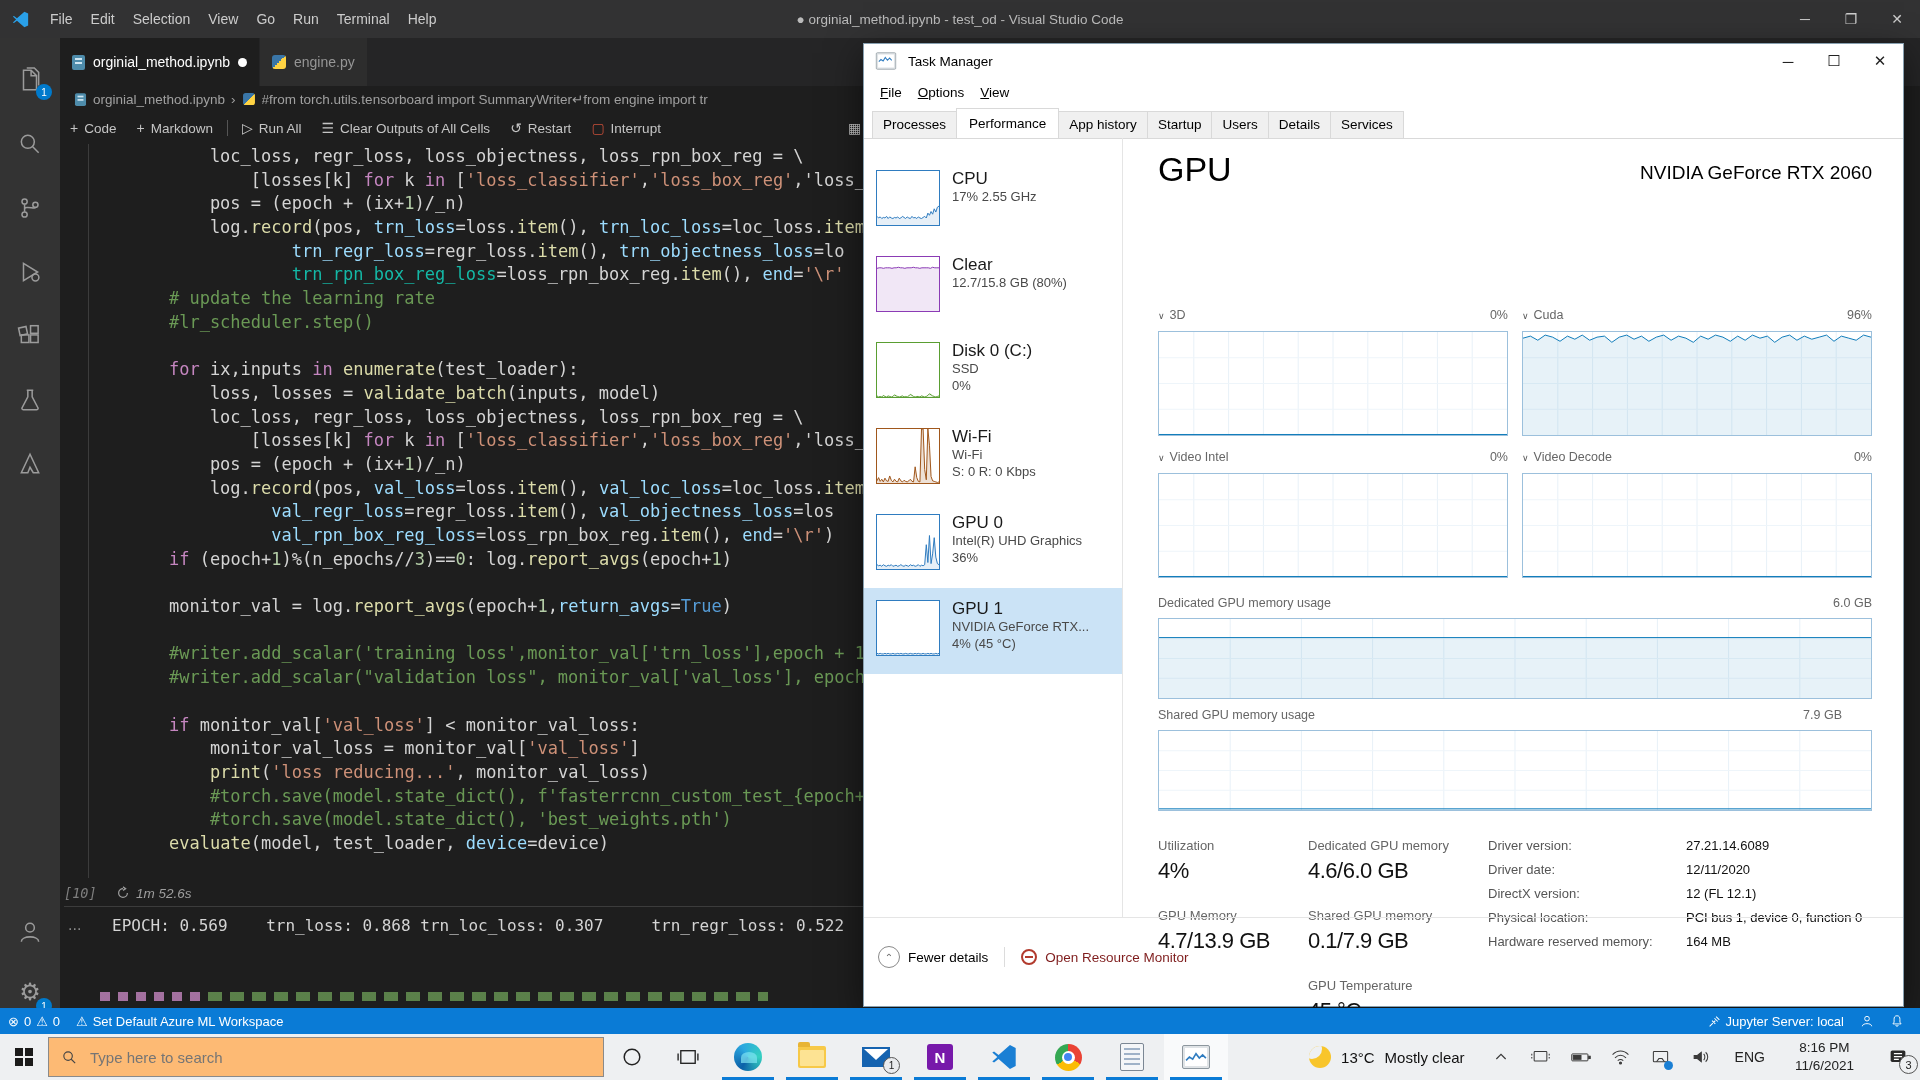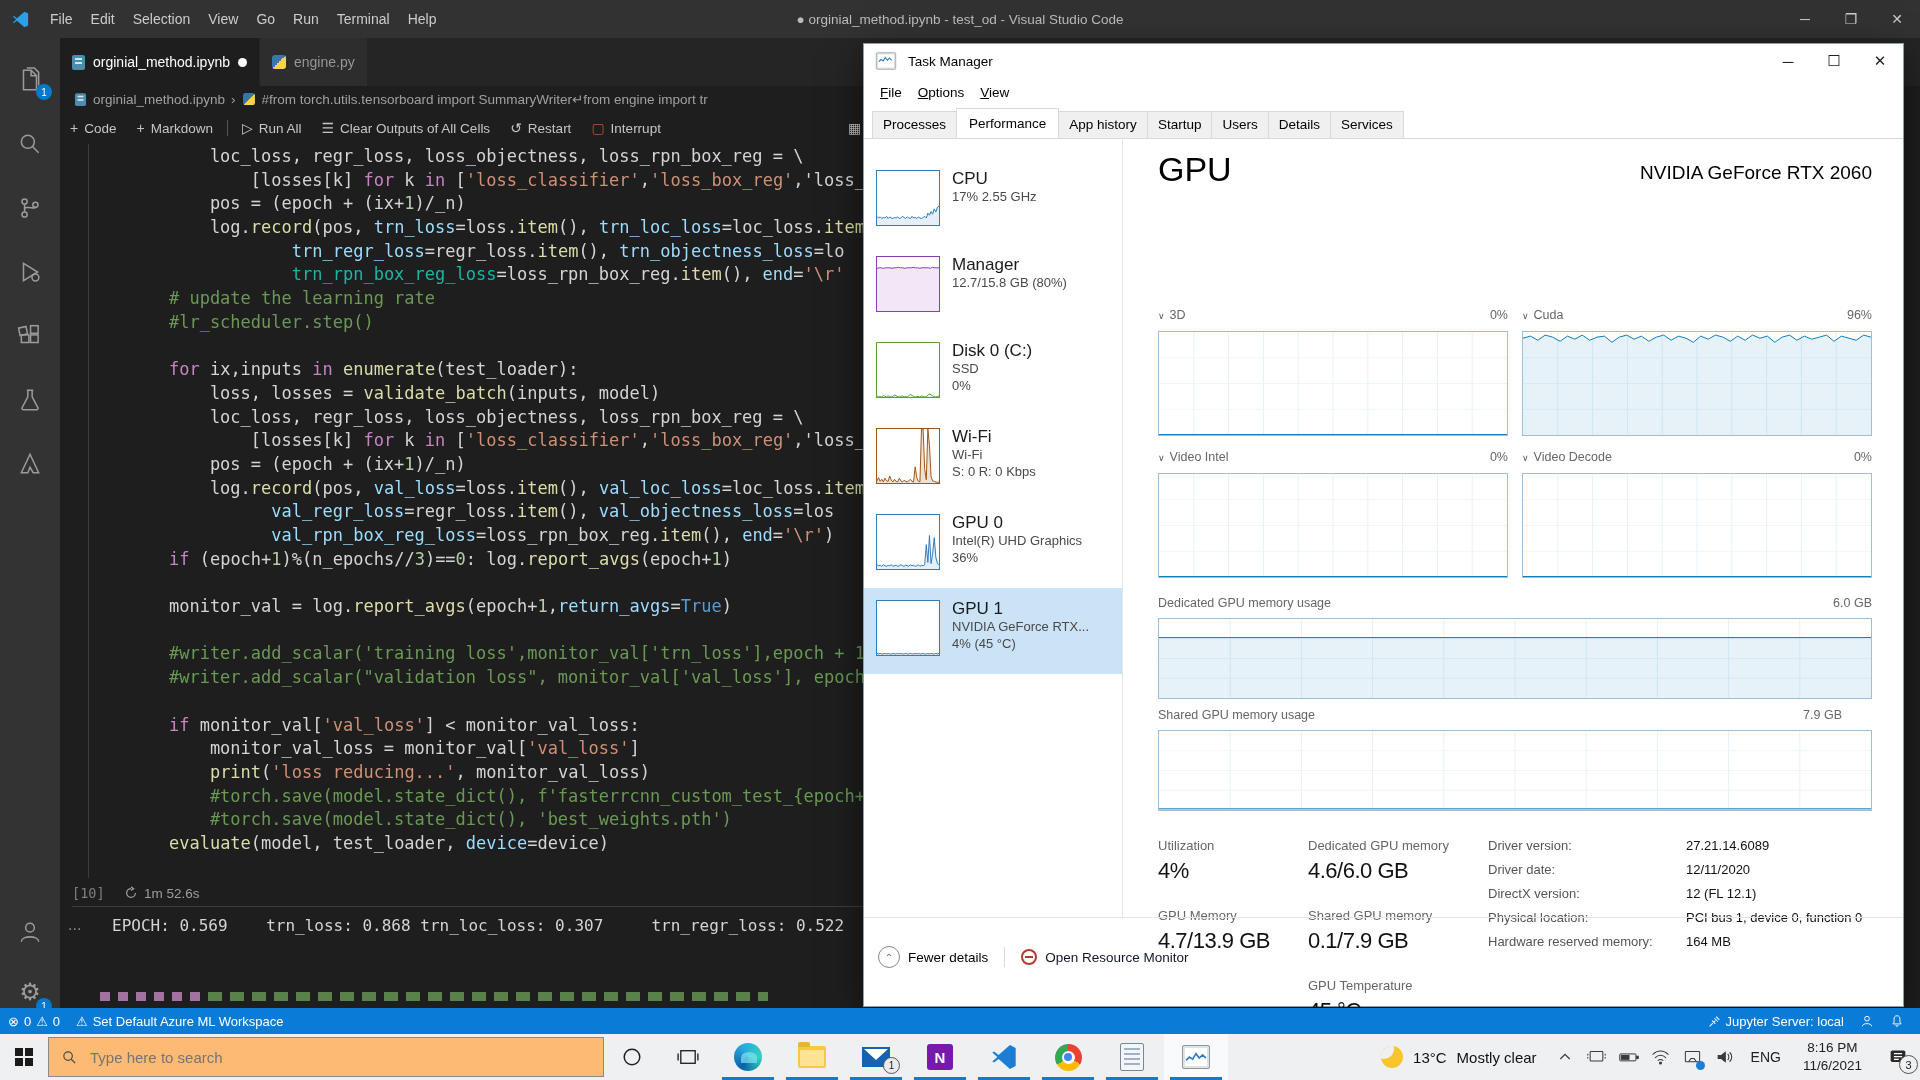--- a/index.html
+++ b/index.html
@@ -37,22 +37,22 @@
     display:flex;align-items:center;font-size:13.5px;}
   .tbtn{display:flex;align-items:center;gap:6px;padding:0 10px;height:32px;white-space:nowrap;}
   .tbtn .ti{font-size:14px;color:#c5c5c5;}
   .tb-sep{width:1px;height:16px;background:#555;margin:0 4px;}
 
   .vsc-editor{left:60px;top:144px;width:1860px;height:864px;background:#1e1e1e;overflow:hidden;}
   .cell-border{position:absolute;left:28px;top:0;bottom:130px;width:1px;background:#3c3c3c;}
   #code{position:absolute;left:68px;top:2px;font-family:"DejaVu Sans Mono",monospace;
     font-size:17px;color:#d4d4d4;}
   #code .cl{height:23.7px;white-space:pre;}
-  .exec-row{position:absolute;left:12px;top:736px;width:800px;height:26px;color:#9d9d9d;
-    font-size:13.5px;display:flex;align-items:center;border-bottom:1px solid #3c3c3c;}
+  .exec-row{position:absolute;left:4px;top:736px;width:800px;height:26px;color:#9d9d9d;
+    font-size:13.5px;display:flex;align-items:center;border-bottom:1px solid #3c3c3c;font-style:italic;}
   .exec-count{font-family:"DejaVu Sans Mono",monospace;color:#7f7f7f;width:52px;}
   .out-row{position:absolute;left:8px;top:768px;width:1000px;height:26px;display:flex;align-items:center;
     font-family:"DejaVu Sans Mono",monospace;font-size:16px;color:#d4d4d4;}
   .out-ellipsis{color:#8a8a8a;width:44px;font-family:"Liberation Sans",sans-serif;}
   .clip-strip{position:absolute;left:148px;top:848px;height:9px;width:560px;overflow:hidden;
     background:repeating-linear-gradient(90deg,#6a9955 0 14px,transparent 14px 22px);opacity:.8;}
   .clip-strip2{position:absolute;left:40px;top:848px;height:9px;width:100px;
     background:repeating-linear-gradient(90deg,#c586c0 0 10px,transparent 10px 18px);opacity:.8;}
 
   .vsc-statusbar{left:0;top:1008px;width:1920px;height:26px;background:#0a7bd6;color:#ffffff;
@@ -94,34 +94,34 @@
   .stat-val{position:absolute;font-size:22px;color:#111;letter-spacing:-0.5px;}
   .det-label{position:absolute;font-size:13px;color:#555;}
   .det-val{position:absolute;font-size:13px;color:#111;}
 
   .tm-footer{position:absolute;left:0;right:0;bottom:0;height:88px;border-top:1px solid #e5e5e5;}
   .tm-footer-inner{position:absolute;left:14px;top:28px;display:flex;align-items:center;font-size:13.5px;gap:10px;}
   .fd-circle{width:20px;height:20px;border:1px solid #8a8a8a;border-radius:50%;display:flex;align-items:center;justify-content:center;color:#666;font-size:10px;}
   .foot-sep{width:1px;height:20px;background:#dcdcdc;margin:0 6px;}
   .rm-ico{width:16px;height:16px;border-radius:50%;border:2px solid #b23b2e;box-sizing:border-box;background:#fff;position:relative;}
   .rm-ico:after{content:"";position:absolute;left:2px;top:5px;width:8px;height:2px;background:#b23b2e;}
-  .rm-link{color:#0f172a;}
+  .rm-link{color:#7f1d1d;}
 
   
   .taskbar{left:0;top:1034px;width:1920px;height:46px;background:#eef0f2;z-index:10;display:flex;align-items:center;color:#222;}
   .tb-start{width:48px;height:46px;display:flex;align-items:center;justify-content:center;}
   .win-logo{display:grid;grid-template-columns:8px 8px;grid-template-rows:8px 8px;gap:2px;}
   .win-logo div{background:#1b1b1b;}
   .tb-search{width:556px;height:40px;background:#fdba74;border:1px solid #8a8a8a;display:flex;align-items:center;box-sizing:border-box;}
   .tb-search input{border:none;outline:none;font-size:15px;color:#555;width:380px;font-family:"Liberation Sans",sans-serif;background:transparent;}
   .tb-ico-btn{width:56px;height:46px;display:flex;align-items:center;justify-content:center;}
   .pin{width:64px;height:46px;display:flex;align-items:center;justify-content:center;position:relative;}
   .pin .ul{position:absolute;left:6px;right:6px;bottom:0;height:3px;background:#0a7bd6;}
   .pin.activeapp{background:#f9fafb;}
-  .tb-right{margin-left:auto;display:flex;align-items:center;gap:4px;justify-content:flex-end;}
+  .tb-right{margin-left:auto;display:flex;align-items:center;gap:12px;justify-content:flex-end;}
   .weather{display:flex;align-items:center;gap:10px;font-size:15px;color:#111;padding:0 10px;}
   .moon{width:22px;height:22px;border-radius:50%;background:#f8c52b;position:relative;overflow:hidden;}
   .moon:after{content:"";position:absolute;left:-7px;top:-7px;width:20px;height:20px;border-radius:50%;background:#eef0f2;}
   .tray-ico{width:28px;height:46px;display:flex;align-items:center;justify-content:center;position:relative;}
   .tray-ico svg{stroke:#3a3a3a;fill:none;stroke-width:1.3;}
   .tb-lang{padding:0 8px;font-size:14px;}
   .tb-clock{padding:0 10px;font-size:13.5px;text-align:center;line-height:1.35;}
   .tb-notif{width:44px;height:46px;display:flex;align-items:center;justify-content:center;position:relative;}
   .notif-badge{position:absolute;right:2px;bottom:6px;width:17px;height:17px;border:1px solid #555;border-radius:50%;
     background:#eef0f2;font-size:11px;display:flex;align-items:center;justify-content:center;}
@@ -399,21 +399,21 @@
             <div class="tm-l1">CPU</div>
             <div class="tm-l2">17% 2.55 GHz</div>
           </div>
         </div>
         <div class="tm-item" style="top: 106px;">
           <div class="tm-spark" style="border:1px solid #8b3bb5"><svg viewBox="0 0 100 100" preserveAspectRatio="none" width="100%" height="100%">
               <polygon points="0,100 0.00,21.00 3.45,20.00 6.90,20.00 10.34,21.00 13.79,20.00 17.24,20.00 20.69,20.00 24.14,21.00 27.59,20.00 31.03,20.00 34.48,19.00 37.93,20.00 41.38,20.00 44.83,21.00 48.28,20.00 51.72,20.00 55.17,20.00 58.62,19.00 62.07,20.00 65.52,20.00 68.97,21.00 72.41,20.00 75.86,20.00 79.31,20.00 82.76,20.00 86.21,21.00 89.66,19.00 93.10,20.00 96.55,20.00 100.00,20.00 100,100" fill="rgba(139,59,181,.12)"></polygon>
               <polyline points="0.00,21.00 3.45,20.00 6.90,20.00 10.34,21.00 13.79,20.00 17.24,20.00 20.69,20.00 24.14,21.00 27.59,20.00 31.03,20.00 34.48,19.00 37.93,20.00 41.38,20.00 44.83,21.00 48.28,20.00 51.72,20.00 55.17,20.00 58.62,19.00 62.07,20.00 65.52,20.00 68.97,21.00 72.41,20.00 75.86,20.00 79.31,20.00 82.76,20.00 86.21,21.00 89.66,19.00 93.10,20.00 96.55,20.00 100.00,20.00" fill="none" stroke="#8b3bb5" stroke-width="1" vector-effect="non-scaling-stroke"></polyline>
             </svg></div>
           <div class="tm-item-text">
-            <div class="tm-l1">Manager</div>
+            <div class="tm-l1">Clear</div>
             <div class="tm-l2">12.7/15.8 GB (80%)</div>
           </div>
         </div>
         <div class="tm-item" style="top: 192px;">
           <div class="tm-spark" style="border:1px solid #5a9e32"><svg viewBox="0 0 100 100" preserveAspectRatio="none" width="100%" height="100%">
               <polygon points="0,100 0.00,98.00 2.56,100.00 5.13,99.00 7.69,100.00 10.26,97.00 12.82,99.00 15.38,100.00 17.95,98.00 20.51,99.00 23.08,100.00 25.64,99.00 28.21,96.00 30.77,98.00 33.33,99.00 35.90,100.00 38.46,99.00 41.03,98.00 43.59,100.00 46.15,99.00 48.72,100.00 51.28,98.00 53.85,95.00 56.41,97.00 58.97,99.00 61.54,100.00 64.10,99.00 66.67,99.00 69.23,100.00 71.79,98.00 74.36,99.00 76.92,100.00 79.49,99.00 82.05,97.00 84.62,94.00 87.18,96.00 89.74,98.00 92.31,99.00 94.87,100.00 97.44,99.00 100.00,98.00 100,100" fill="rgba(90,158,50,.12)"></polygon>
               <polyline points="0.00,98.00 2.56,100.00 5.13,99.00 7.69,100.00 10.26,97.00 12.82,99.00 15.38,100.00 17.95,98.00 20.51,99.00 23.08,100.00 25.64,99.00 28.21,96.00 30.77,98.00 33.33,99.00 35.90,100.00 38.46,99.00 41.03,98.00 43.59,100.00 46.15,99.00 48.72,100.00 51.28,98.00 53.85,95.00 56.41,97.00 58.97,99.00 61.54,100.00 64.10,99.00 66.67,99.00 69.23,100.00 71.79,98.00 74.36,99.00 76.92,100.00 79.49,99.00 82.05,97.00 84.62,94.00 87.18,96.00 89.74,98.00 92.31,99.00 94.87,100.00 97.44,99.00 100.00,98.00" fill="none" stroke="#5a9e32" stroke-width="1" vector-effect="non-scaling-stroke"></polyline>
             </svg></div>
           <div class="tm-item-text">
             <div class="tm-l1">Disk 0 (C:)</div>

